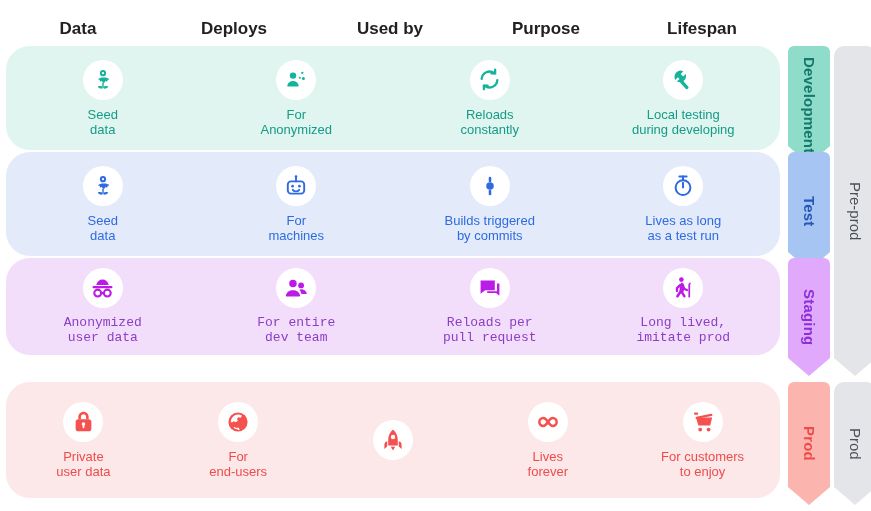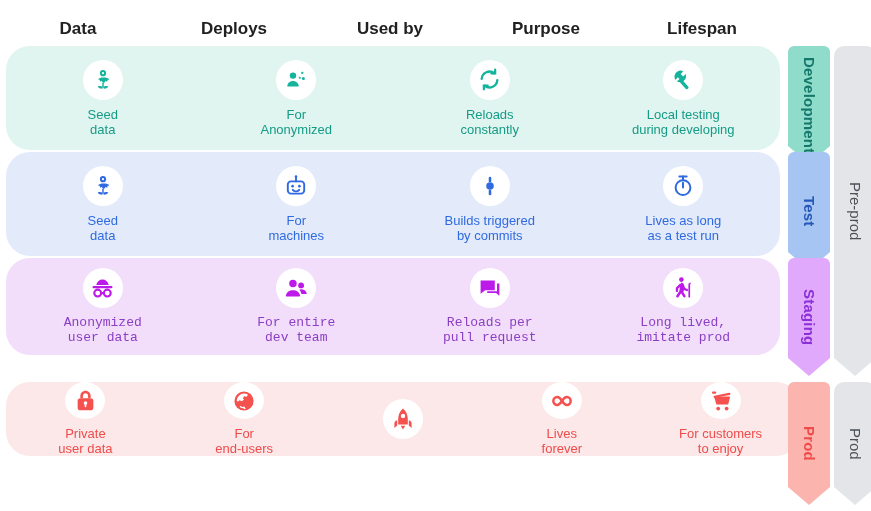--- a/index.html
+++ b/index.html
@@ -23,21 +23,21 @@
   .bubble{
     width:40px;height:40px;border-radius:50%;background:#ffffff;
     display:flex;align-items:center;justify-content:center;
   }
   .bubble svg{display:block;}
   .cap{margin-top:7px;font-size:13px;line-height:15px;text-align:center;}
 
   #row-dev{top:46px;height:104px;background:#e0f5f0;}
   #row-test{top:152px;height:104px;background:#e3ebfb;}
   #row-staging{top:258px;height:97px;background:#f2ddfb;}
-  #row-prod{top:382px;height:74px;background:#fce8e8;padding-left:20px;}
+  #row-prod{top:382px;height:116px;background:#fce8e8;}
 
   #row-dev .cap{color:#159b86;}
   #row-test .cap{color:#2f6ae0;}
   #row-staging .cap{color:#8b3fc4;font-family:Liberation Mono, monospace;}
   #row-prod .cap{color:#ef4b4b;}
 
   
   .chev{position:absolute;width:42px;display:flex;align-items:center;justify-content:center;}
   .chev .vlabel{
     writing-mode:vertical-rl;

